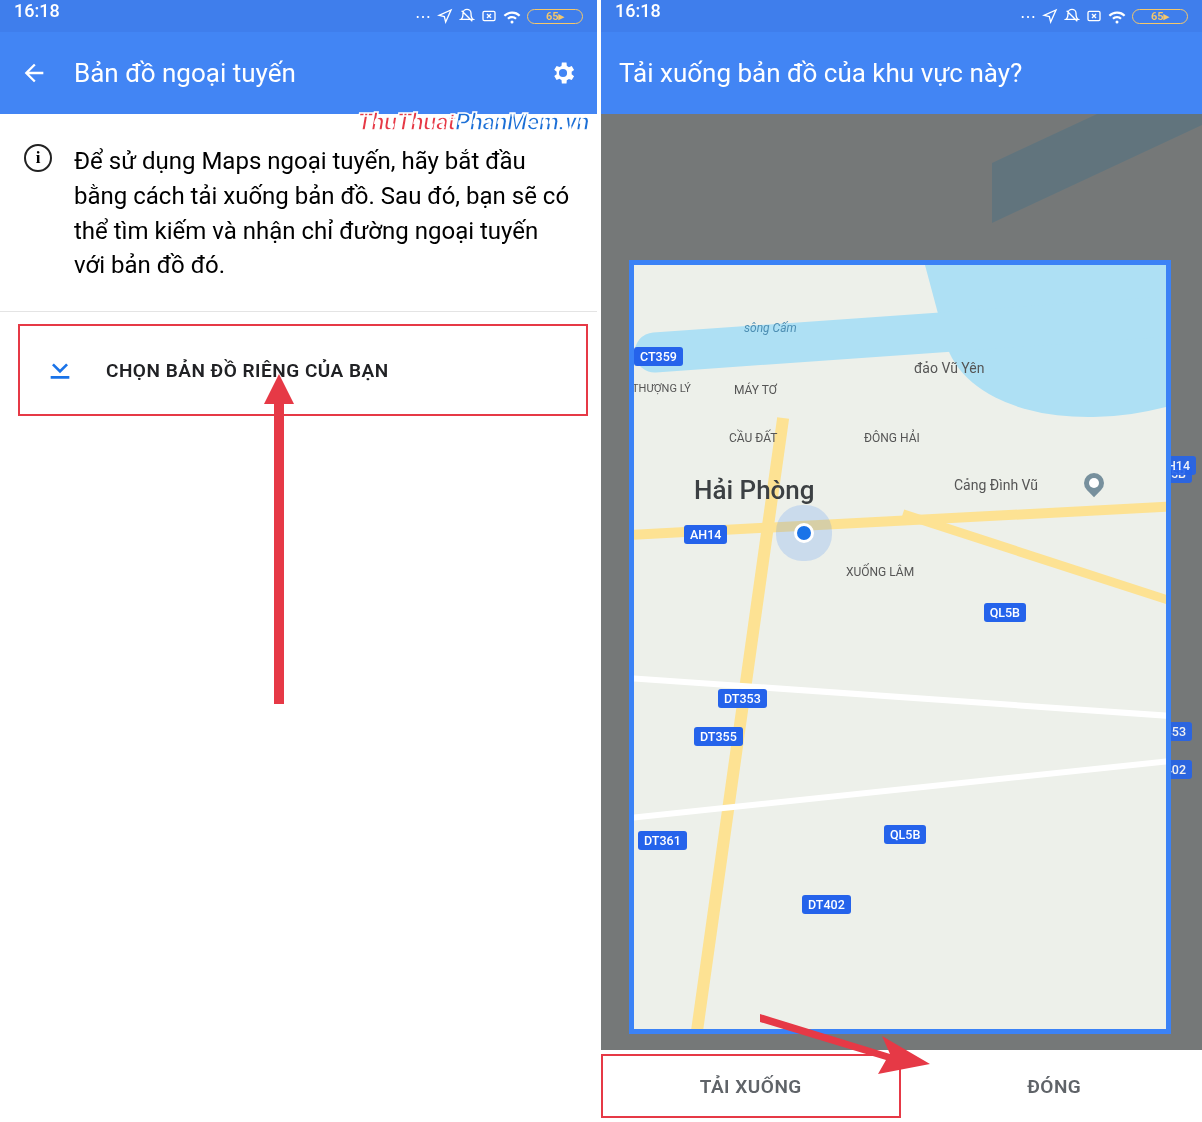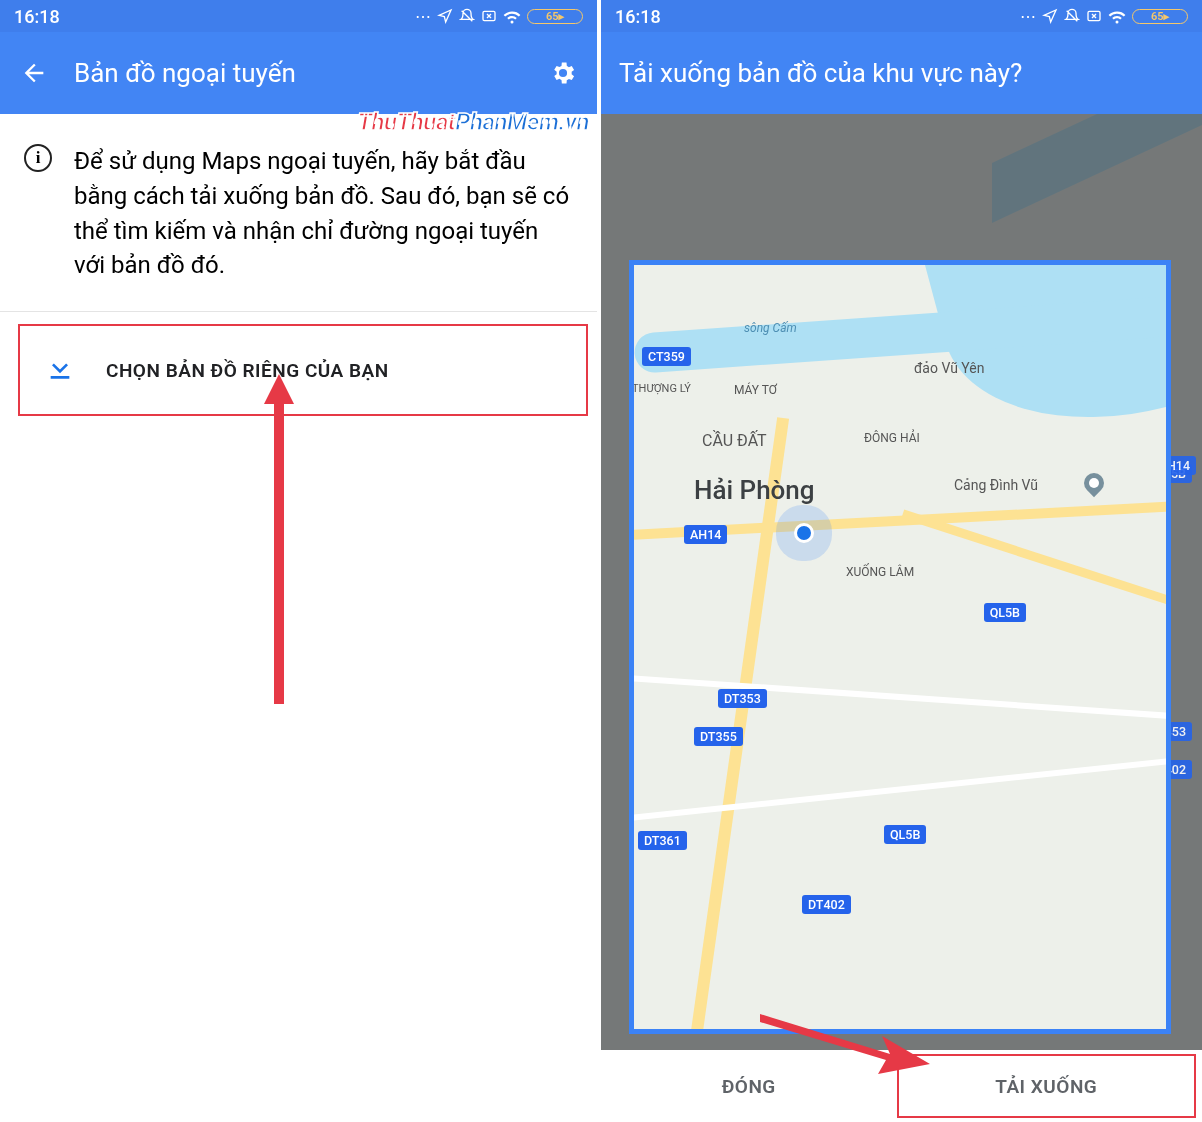--- a/index.html
+++ b/index.html
@@ -19,21 +19,20 @@
   }
   .phone.left { border-right: 4px solid #fff; }
   .phone.right { background: #5a5e63; }
 
   
   .status-bar {
     height: 32px;
     background: #3f7eec;
     color: #fff;
     display: flex;
-    align-items: center;
     justify-content: space-between;
     padding: 0 14px;
     font-size: 18px;
     font-weight: 500;
   }
   .status-icons { display: flex; align-items: center; gap: 6px; font-size: 16px; }
   .status-icons span { display: inline-flex; align-items: center; }
   .battery {
     border: 1.5px solid #f5c76a;
     border-radius: 9px;
@@ -326,46 +325,46 @@
       <div class="road" style="top:300px;left:260px;width:360px;height:9px;transform:rotate(18deg)"></div>
       <div class="road white" style="top:430px;left:-20px;width:600px;height:6px;transform:rotate(4deg)"></div>
       <div class="road white" style="top:520px;left:-20px;width:600px;height:6px;transform:rotate(-6deg)"></div>
 
       <span class="city-label" style="top:210px;left:60px">Hải Phòng</span>
       <div class="loc-dot" style="top:258px;left:160px"></div>
 
       <span class="map-label" style="top:95px;left:280px">đảo Vũ Yên</span>
       <span class="map-label" style="top:118px;left:100px;font-size:12px">MÁY TƠ</span>
       <span class="map-label" style="top:117px;left:-2px;font-size:11px">THƯỢNG LÝ</span>
-      <span class="map-label" style="top:166px;left:68px;font-size:16px">CẦU ĐẤT</span>
+      <span class="map-label" style="top:166px;left:95px;font-size:12px">CẦU ĐẤT</span>
       <span class="map-label" style="top:166px;left:230px;font-size:12px">ĐÔNG HẢI</span>
       <span class="map-label" style="top:300px;left:212px;font-size:12px">XUỐNG LÂM</span>
       <span class="map-label" style="top:56px;left:110px;font-size:12px;color:#4e8fb3;font-style:italic">sông Cấm</span>
 
       <span class="map-label" style="top:212px;left:320px">Cảng Đình Vũ</span>
       <div class="poi-pin" style="top:208px;left:450px"></div>
 
-      <span class="shield" style="top:82px;left:8px">CT359</span>
+      <span class="shield" style="top:82px;left:0">CT359</span>
       <span class="shield" style="top:260px;left:50px">AH14</span>
       <span class="shield" style="top:338px;right:140px">QL5B</span>
       <span class="shield" style="top:424px;left:84px">DT353</span>
       <span class="shield" style="top:462px;left:60px">DT355</span>
       <span class="shield" style="top:566px;left:4px">DT361</span>
       <span class="shield" style="top:560px;left:250px">QL5B</span>
       <span class="shield" style="top:630px;left:168px">DT402</span>
     </div>
 
     <div class="storage-text">Mục tải xuống sẽ chiếm đến 25 MB dung lượng thiết bị của bạn.</div>
 
     <div class="bottom-bar">
+      <div class="btn primary">
+        <span>TẢI XUỐNG</span>
+      </div>
       <div class="btn">
         <span>ĐÓNG</span>
       </div>
-      <div class="btn primary">
-        <span>TẢI XUỐNG</span>
-      </div>
     </div>
   </div>
 </div>
 
 <svg class="arrow-diag" viewBox="0 0 170 70">
   <path d="M0 10 L130 50 L122 32 L170 60 L118 70 L126 56 L0 18 Z" fill="#e63946"></path>
 </svg>
 
 </body></html>

